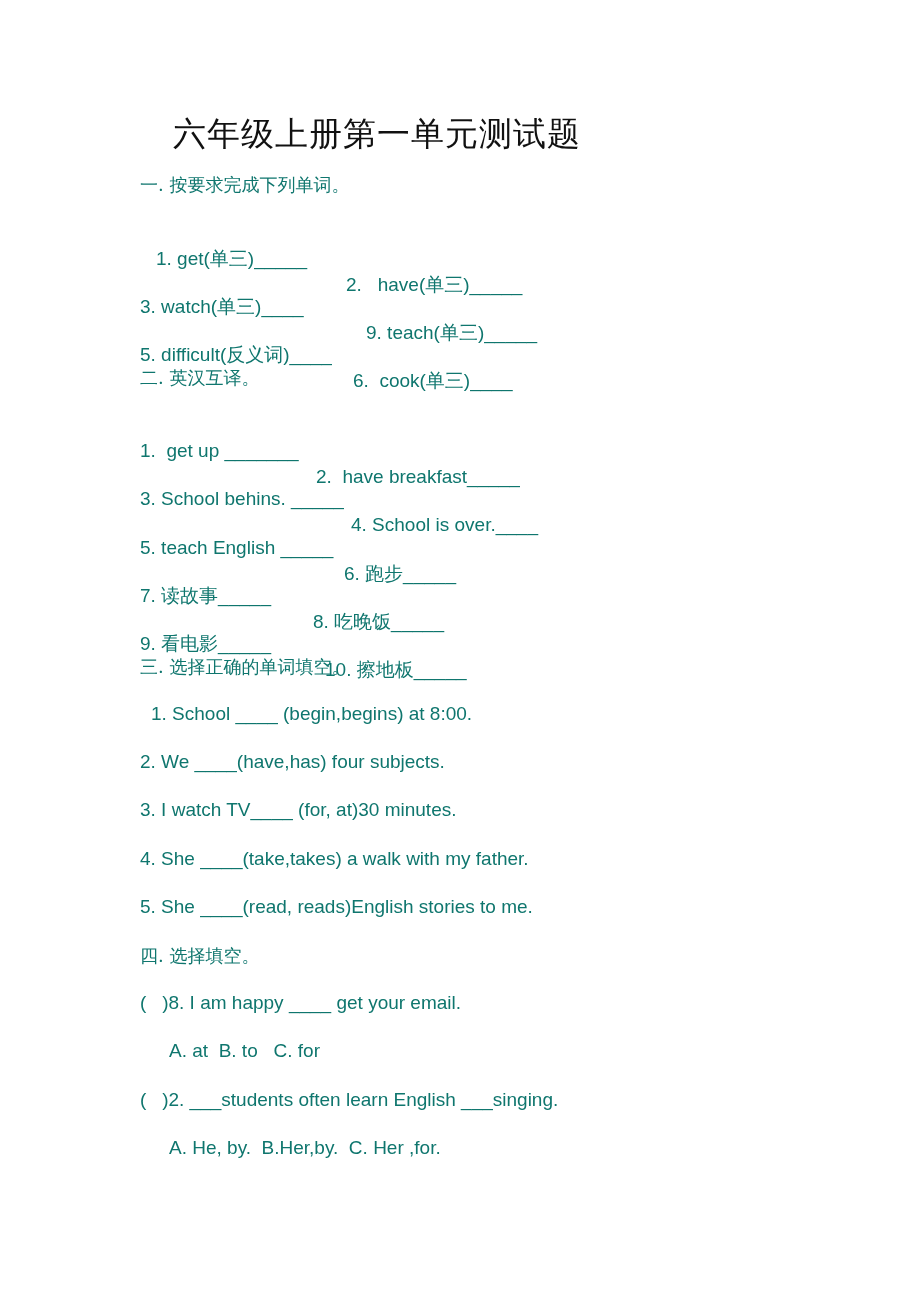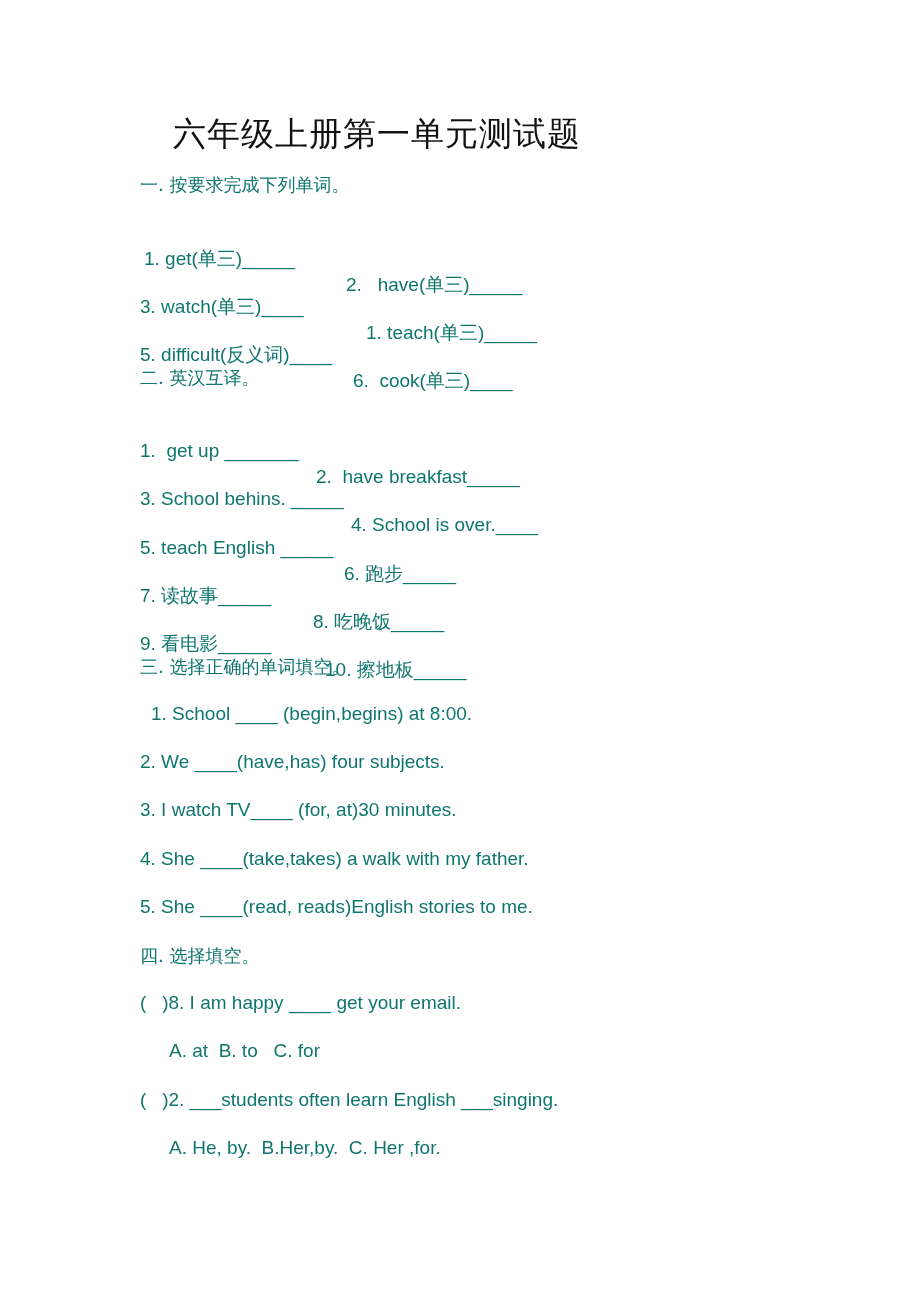--- a/index.html
+++ b/index.html
@@ -22,26 +22,26 @@
 </head>
 <body>
 
 <div class="page">
 
   <div class="title">六年级上册第一单元测试题</div>
 
   <div class="line heading" style="top:172px;">一. 按要求完成下列单词。</div>
 
   <div class="line" style="top:220px;">
-    <span class="seg" style="left:4px;">1. get(单三)_____</span>
+    <span class="seg" style="left:16px;">1. get(单三)_____</span>
     <span class="seg" style="left:206px;">2.   have(单三)_____</span>
   </div>
   <div class="line" style="top:268px;">
     <span class="seg" style="left:0;">3. watch(单三)____</span>
-    <span class="seg" style="left:226px;">1. teach(单三)_____</span>
+    <span class="seg" style="left:226px;">9. teach(单三)_____</span>
   </div>
   <div class="line" style="top:316px;">
     <span class="seg" style="left:0;">5. difficult(反义词)____</span>
     <span class="seg" style="left:213px;">6.  cook(单三)____</span>
   </div>
 
   <div class="line heading" style="top:365px;">二. 英汉互译。</div>
 
   <div class="line" style="top:412px;">
     <span class="seg" style="left:0;">1.  get up _______</span>

